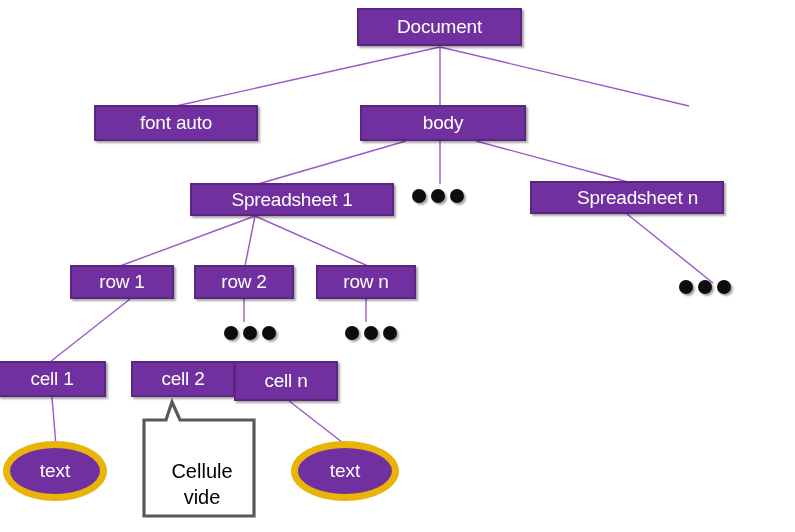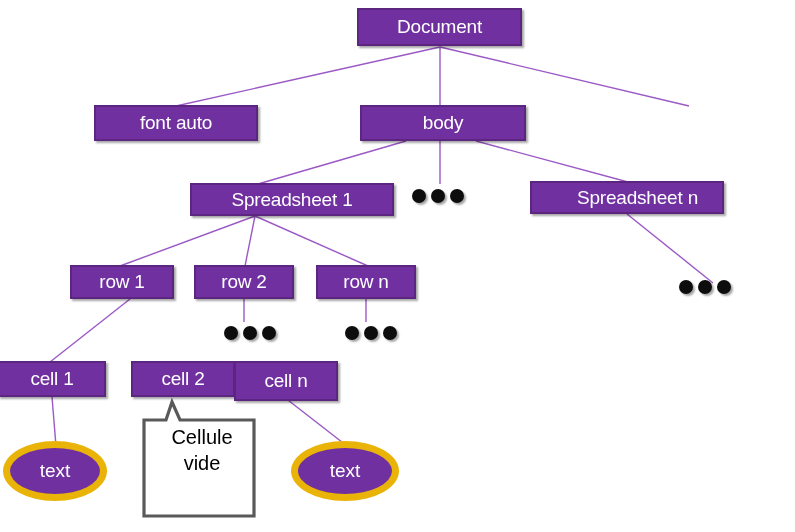--- a/index.html
+++ b/index.html
@@ -75,21 +75,21 @@
     position: absolute;
     box-sizing: border-box;
     color: #000000;
     font-size: 20px;
     text-align: center;
     line-height: 26px;
     z-index: 5;
     display: flex;
     flex-direction: column;
     align-items: center;
-    justify-content: flex-start;
+    justify-content: flex-end;
     white-space: nowrap;
   }
 </style>
 </head>
 <body>
 
 <div id="canvas">
 
   <svg id="edges" viewBox="0 0 795 532">
     <g stroke="#9B59C6" stroke-width="1.4" fill="none">

